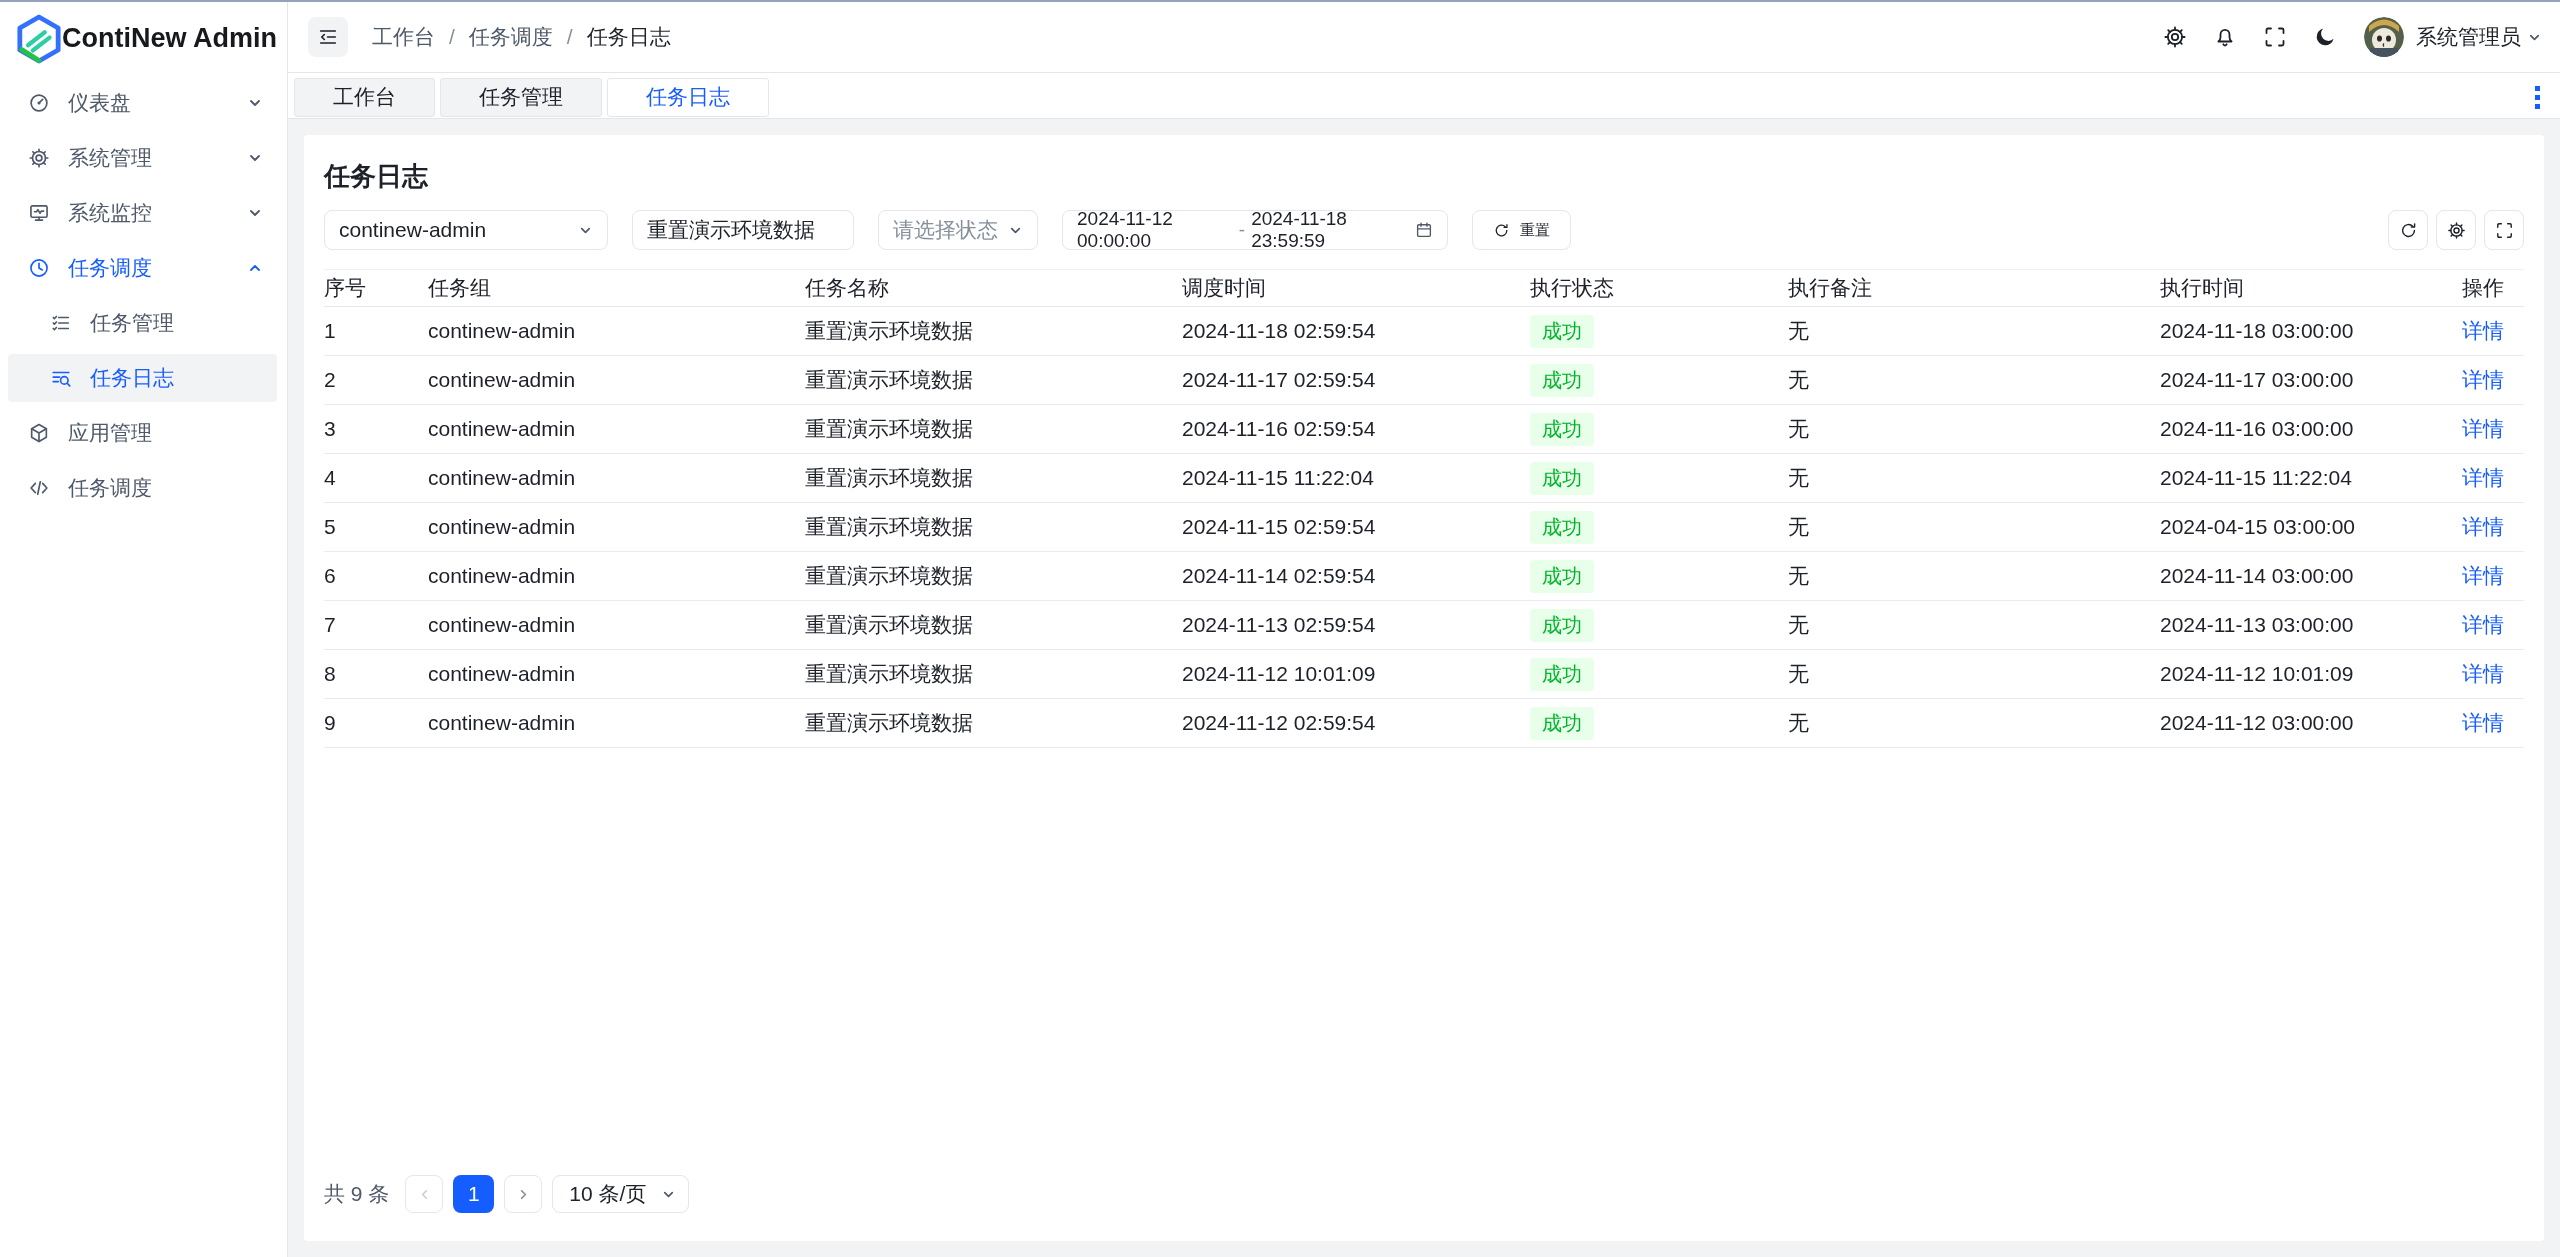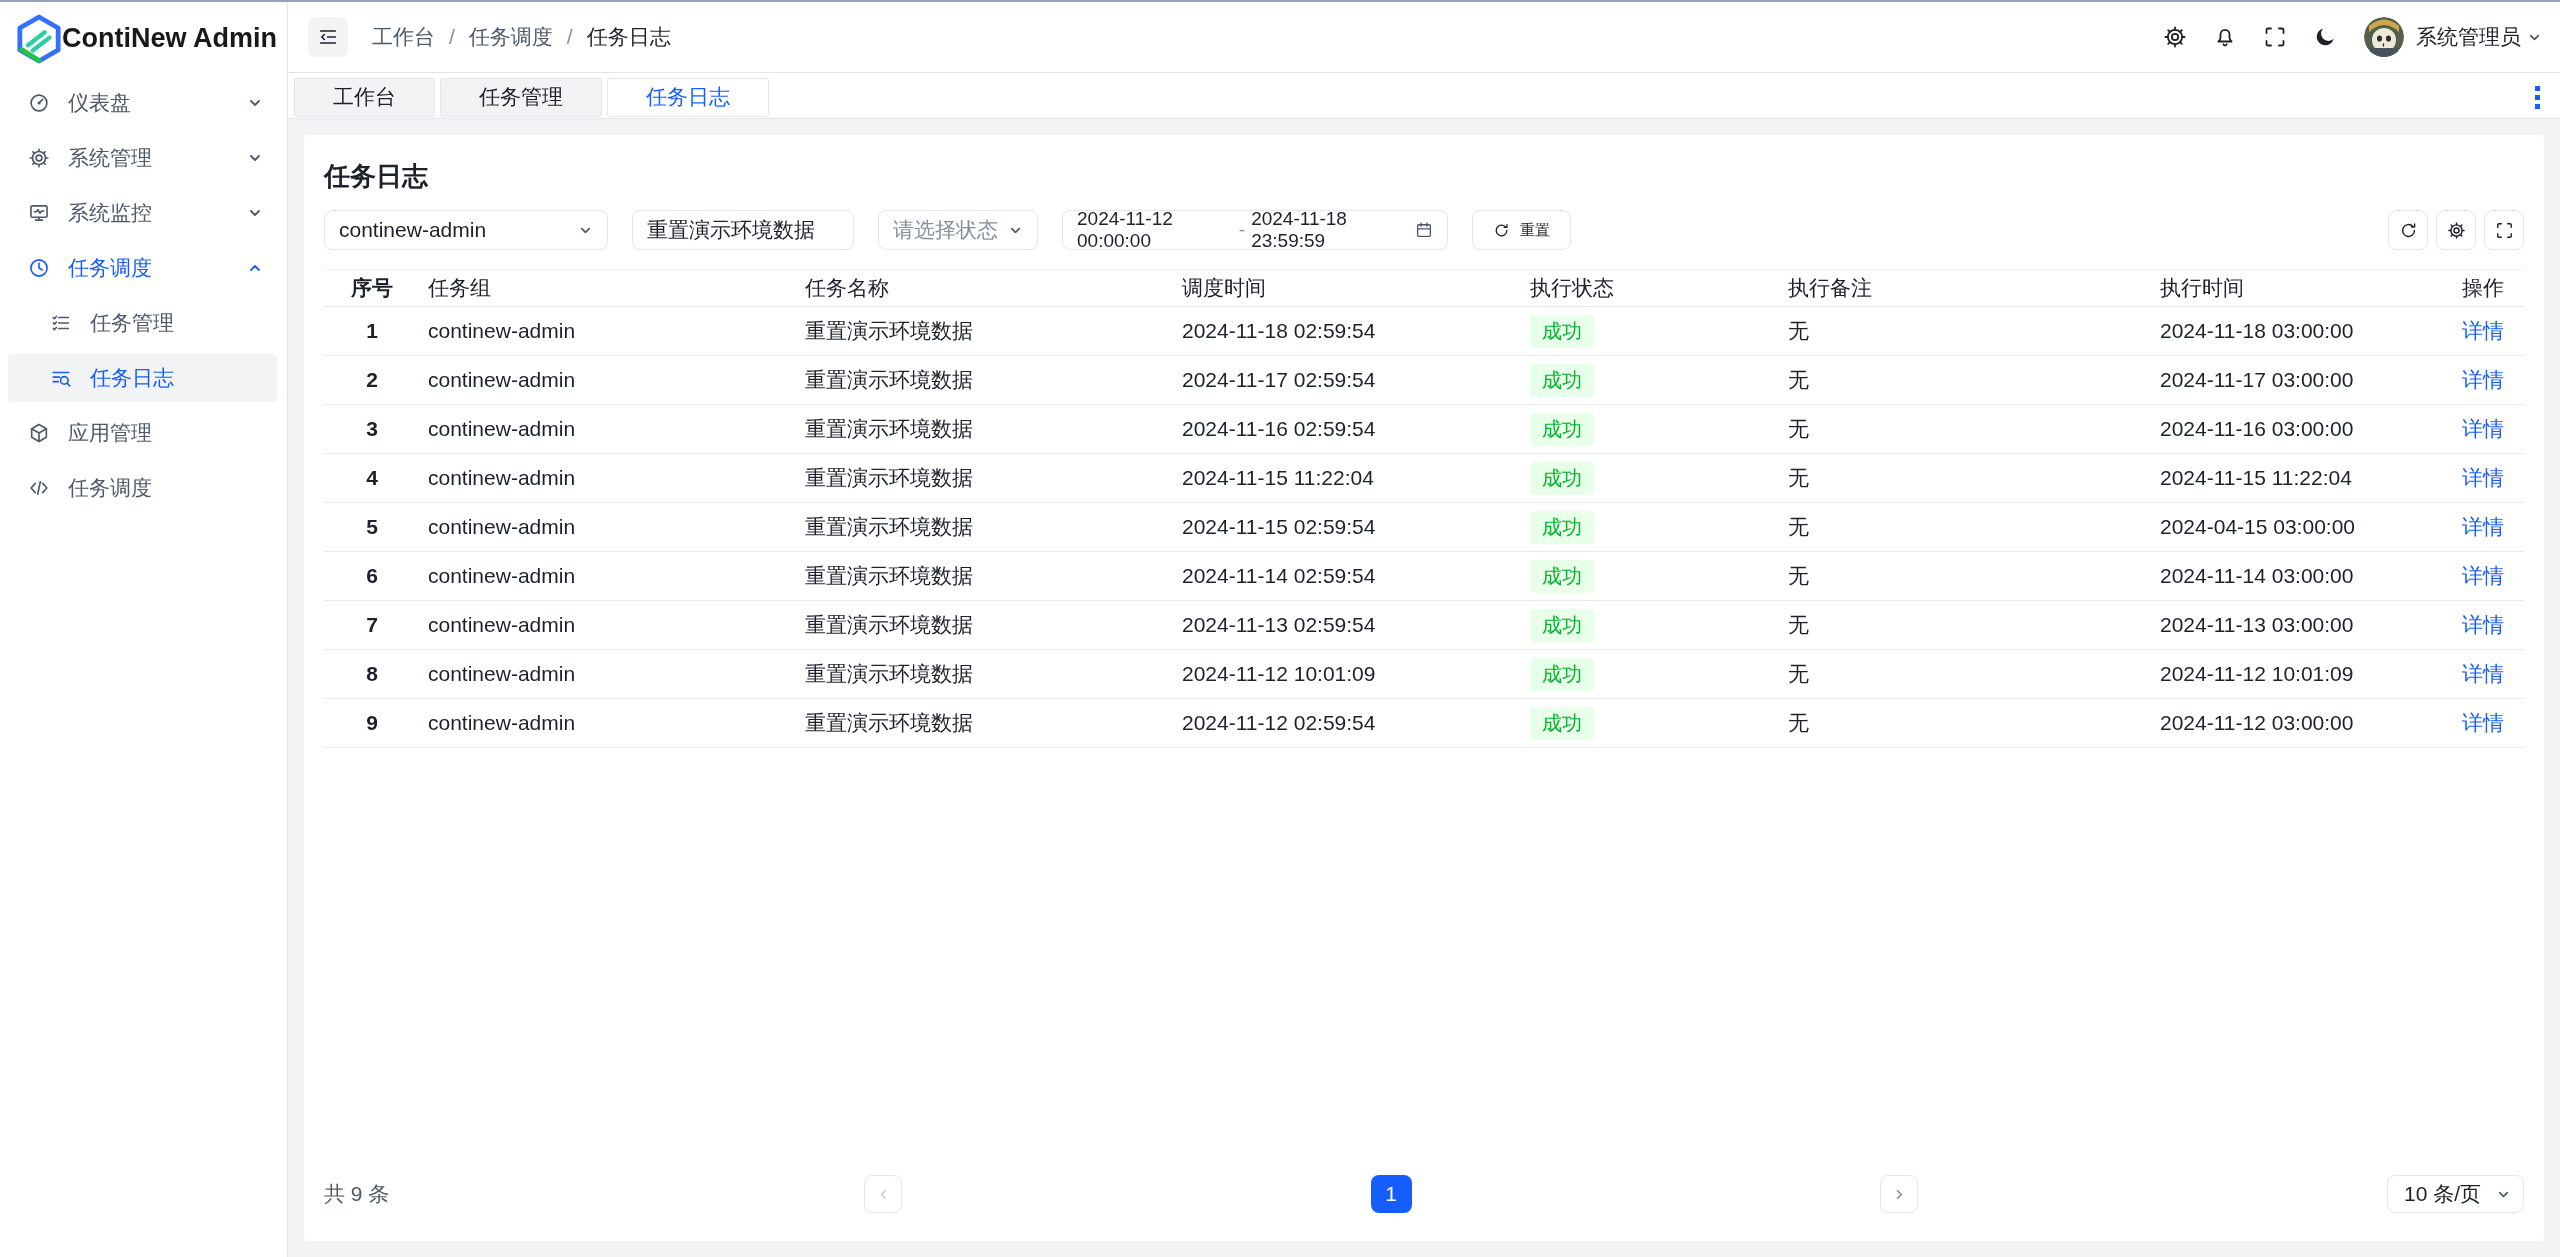--- a/index.html
+++ b/index.html
@@ -64,29 +64,29 @@
   .reset-btn { height:40px; border:1px solid #e5e6eb; border-radius:8px; background:#fff; display:flex; align-items:center; gap:10px; padding:0 20px; font-size:15px; color:#1d2129; cursor:pointer; }
   .reset-btn svg { width:17px; height:17px; }
   .toolbar-right { margin-left:auto; display:flex; gap:8px; }
   .sq-btn { width:40px; height:40px; border:1px solid #e5e6eb; border-radius:8px; background:#fff; display:flex; align-items:center; justify-content:center; cursor:pointer; color:#1d2129; }
   .sq-btn svg { width:19px; height:19px; }
 
   
   .table { margin-top:19px; }
   .trow { display:grid; grid-template-columns:96px 377px 377px 348px 258px 372px 282px 1fr; align-items:center; }
   .trow > div { padding-left:8px; }
-  .trow > div:first-child { text-align:center; padding-left:0;font-weight:bold; }
+  .trow > div:first-child { padding-left:0; }
   .trow > div:last-child { text-align:center; }
   .thead { height:38px; border-top:1px solid #eef0f3; border-bottom:1px solid #e5e6eb; color:#1d2129; font-weight:500; background:#fff; }
   .tbody .trow { height:49px; border-bottom:1px solid #e9ebee; }
   .badge-success { display:inline-block; background:#e8ffea; color:#00b42a; font-size:20px; line-height:33px; padding:0 12px; border-radius:4px; }
   .link { color:#165dff; cursor:pointer; }
 
   
-  .pagination { margin-top:auto; display:flex; align-items:center; justify-content:space-between; gap:10px; color:#4e5969; }
+  .pagination { margin-top:auto; display:flex; align-items:center; justify-content:flex-start; gap:10px; color:#4e5969; }
   .pg-total { margin-right:6px; color:#4e5969; }
   .pg-btn { width:38px; height:38px; border:1px solid #e5e6eb; border-radius:8px; background:#fff; display:flex; align-items:center; justify-content:center; cursor:pointer; }
   .pg-btn svg { width:15px; height:15px; }
   .pg-prev { color:#c9cdd4; }
   .pg-next { color:#86909c; }
   .pg-page { width:41px; height:38px; border-radius:8px; background:#165dff; color:#fff; display:flex; align-items:center; justify-content:center; cursor:pointer; }
   .pg-size { width:137px; height:38px; border:1px solid #e5e6eb; border-radius:8px; background:#fff; display:flex; align-items:center; padding:0 12px 0 16px; color:#1d2129; cursor:pointer; }
   .pg-size .chev { margin-left:auto; width:15px; height:15px; color:#4e5969; }
 
   

